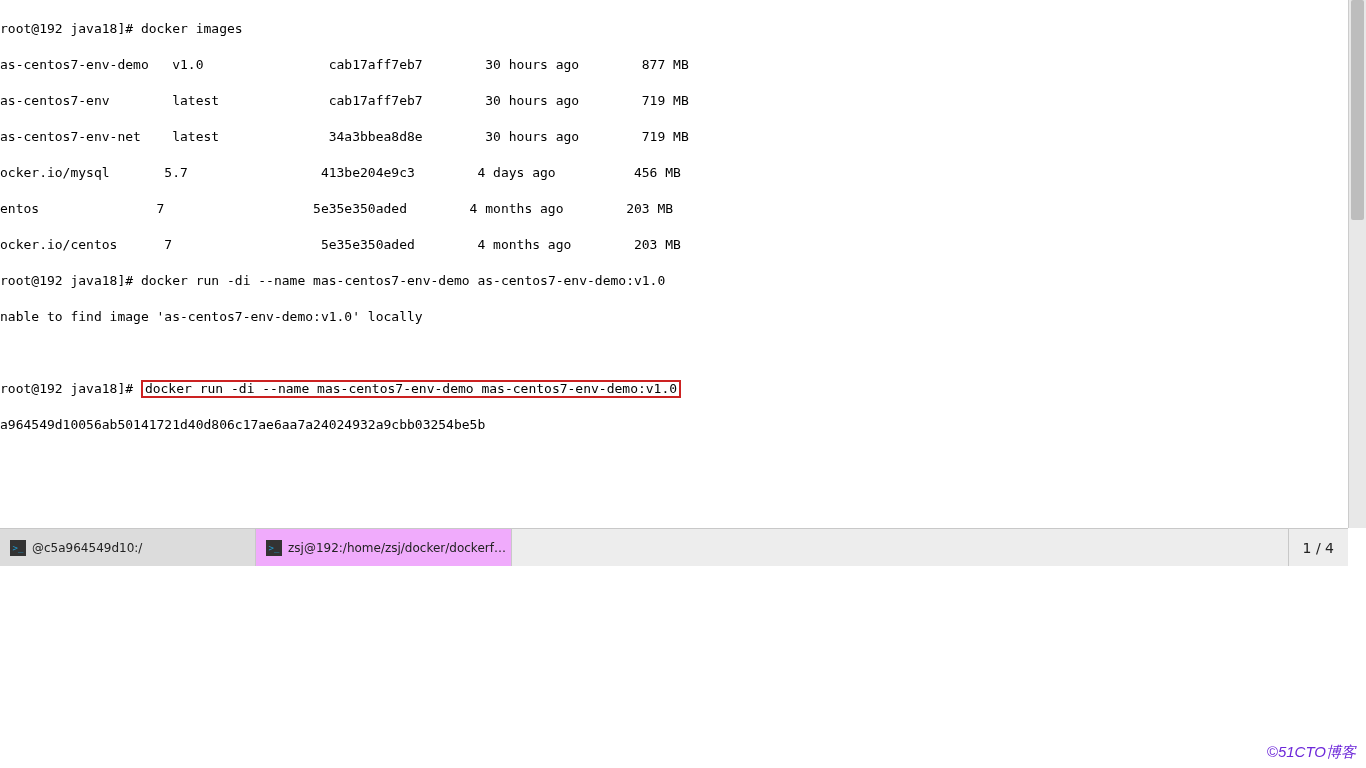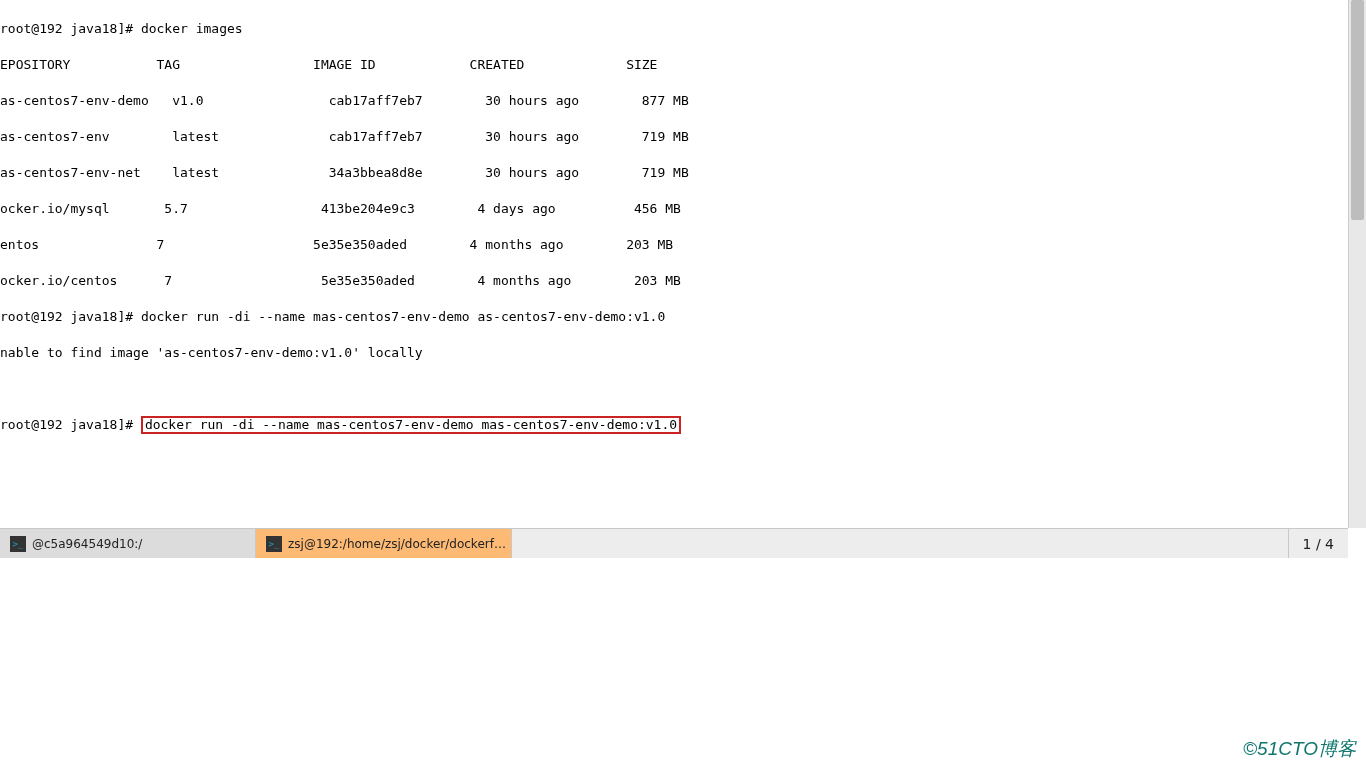--- a/index.html
+++ b/index.html
@@ -4,38 +4,37 @@
 <style>
   * { margin: 0; padding: 0; box-sizing: border-box; }
   html, body { width: 1366px; height: 768px; background: #ffffff; font-family: "DejaVu Sans Mono", "Consolas", monospace; font-size: 13px; color: #000; overflow: hidden; }
   .viewport { position: relative; width: 1366px; height: 768px; }
   .terminal-wrap { position: absolute; left: 0; top: 0; width: 1348px; height: 436px; background: #fff; overflow: hidden; }
   .terminal { padding: 2px 0 4px 0; line-height: 18px; white-space: pre; color: #000; }
   .line { height: 18px; }
   .hl { display: inline-block; border: 2px solid #c22; padding: 0 2px; line-height: 14px; height: 18px; vertical-align: top; }
   .scrollbar { position: absolute; right: 0; top: 0; width: 18px; height: 528px; background: #e8e8e8; border-left: 1px solid #ccc; }
   .scroll-thumb { position: absolute; left: 2px; right: 2px; top: 0; height: 220px; background: #bdbdbd; border-radius: 2px; }
-  .taskbar { position: absolute; left: 0; top: 528px; width: 1348px; height: 30px; background: #ededed; border-top: 1px solid #c8c8c8; display: flex; align-items: stretch; }
-  .task { display: flex; align-items: center; gap: 6px; padding: 0 10px; border-right: 1px solid #c8c8c8; font-family: "DejaVu Sans", sans-serif; font-size: 12px; color: #222; width: 256px; overflow: hidden; white-space: nowrap; text-overflow: ellipsis; background: #fdba74; }
+  .taskbar { position: absolute; left: 0; top: 528px; width: 1348px; height: 38px; background: #ededed; border-top: 1px solid #c8c8c8; display: flex; align-items: stretch; }
+  .task { display: flex; align-items: center; gap: 6px; padding: 0 10px; border-right: 1px solid #c8c8c8; font-family: "DejaVu Sans", sans-serif; font-size: 12px; color: #222; width: 256px; overflow: hidden; white-space: nowrap; text-overflow: ellipsis; background: #f0abfc; }
   .task.active { background: #dcdcdc; }
   .task .ticon { width: 16px; height: 16px; background: #333; display: inline-block; flex: 0 0 16px; }
   .task .ticon::after { content:">_"; color:#29c; font-size:9px; line-height:16px; display:block; text-align:center; font-family:monospace; }
   .taskbar .spacer { flex: 1; }
   .pager { display:flex; align-items:center; padding:0 14px; font-family:"DejaVu Sans",sans-serif; font-size:14px; color:#222; border-left:1px solid #c8c8c8; }
-  .watermark { position: absolute; right: 10px; bottom: 6px; font-family: sans-serif; font-size: 19px; color: #0f766e; font-style: italic; }
+  .watermark { position: absolute; right: 10px; bottom: 6px; font-family: sans-serif; font-size: 15px; color: #6d28d9; font-style: italic; }
 </style>
 </head>
 <body>
 
 <div class="viewport">
 
   <div class="terminal-wrap">
     <div class="terminal">
 <div class="line"><span>root@192 java18]#</span> <span>docker images</span></div>
-<div class="line">EPOSITORY           TAG                 IMAGE ID            CREATED             SIZE</div>
 <div class="line">as-centos7-env-demo   v1.0                cab17aff7eb7        30 hours ago        877 MB</div>
 <div class="line">as-centos7-env        latest              cab17aff7eb7        30 hours ago        719 MB</div>
 <div class="line">as-centos7-env-net    latest              34a3bbea8d8e        30 hours ago        719 MB</div>
 <div class="line">ocker.io/mysql       5.7                 413be204e9c3        4 days ago          456 MB</div>
 <div class="line">entos               7                   5e35e350aded        4 months ago        203 MB</div>
 <div class="line">ocker.io/centos      7                   5e35e350aded        4 months ago        203 MB</div>
 <div class="line"><span>root@192 java18]#</span> <span>docker run -di --name mas-centos7-env-demo as-centos7-env-demo:v1.0</span></div>
 <div class="line">nable to find image 'as-centos7-env-demo:v1.0' locally</div>
 <div class="line">&nbsp;</div>
 <div class="line"><span>root@192 java18]#</span> <span class="hl">docker run -di --name mas-centos7-env-demo mas-centos7-env-demo:v1.0</span></div>

